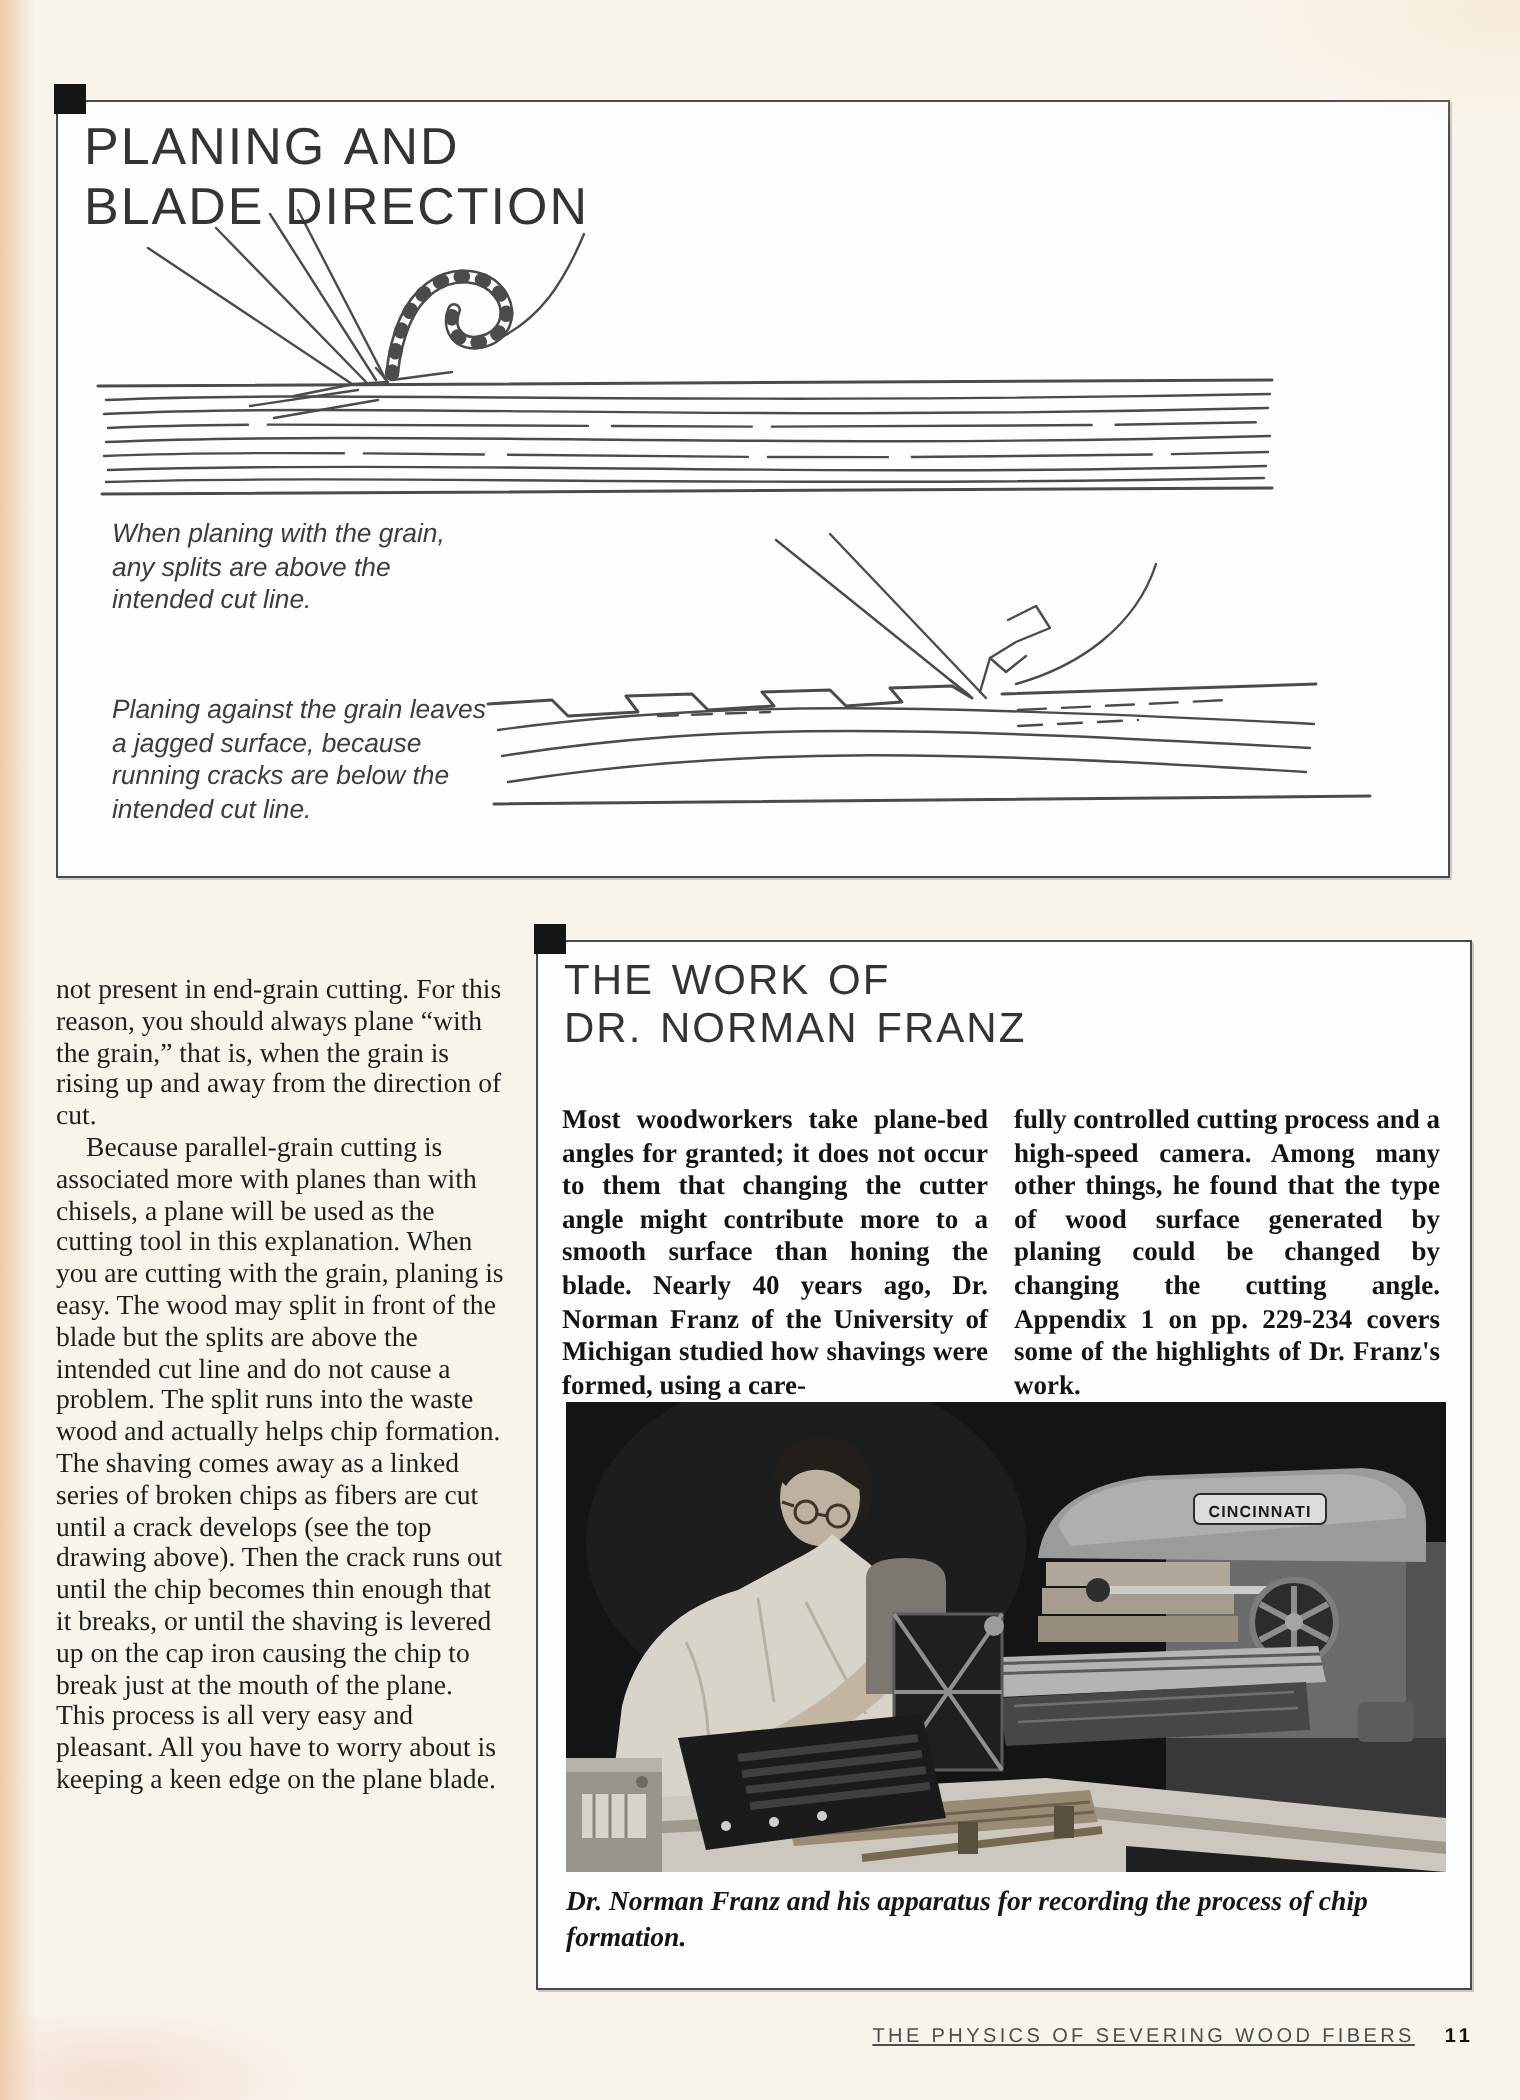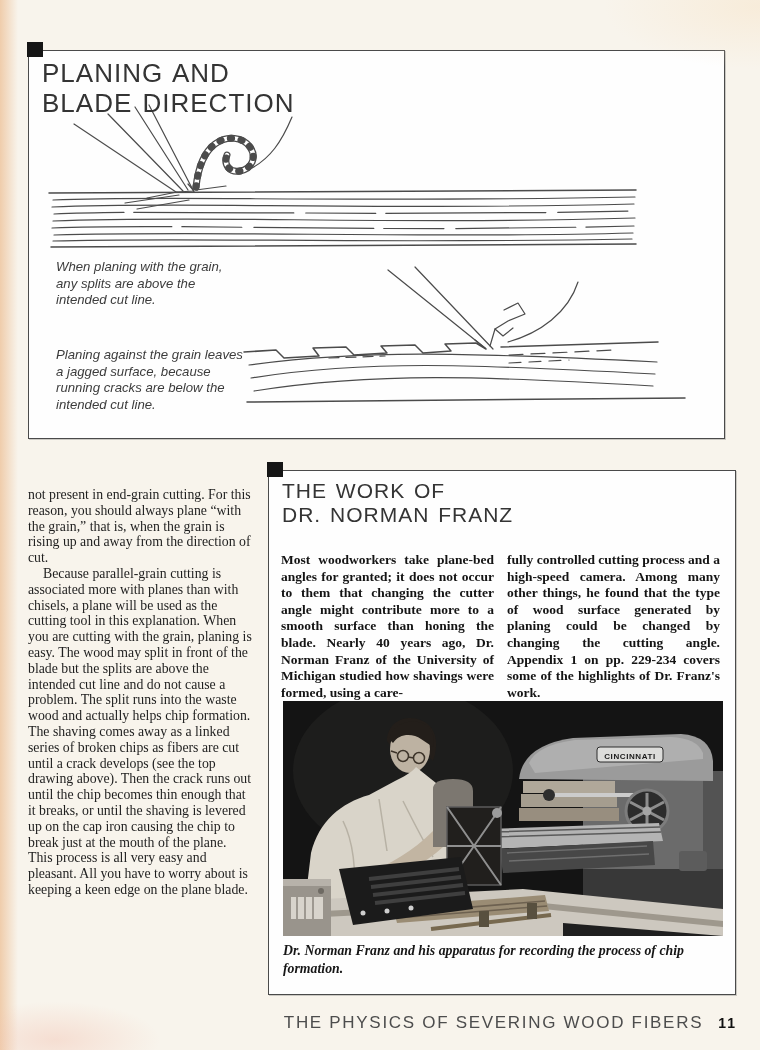--- a/index.html
+++ b/index.html
@@ -53,22 +53,22 @@
   #photo{position:absolute;left:14px;top:230px;width:440px;height:235px;background:#141414;}
   #photo-caption{
     position:absolute;left:14px;top:471px;width:444px;
     font-family:"Liberation Serif", serif;font-weight:bold;font-style:italic;
     font-size:13.8px;line-height:1.3;color:#161616;
   }
   #footer{
     position:absolute;top:1013px;right:23px;z-index:7;
     display:flex;align-items:baseline;gap:15px;
   }
-  #footer-title{font-size:17px;letter-spacing:1.7px;color:#4d4d4d;}
-  #footer-page{font-size:14px;font-weight:bold;letter-spacing:2px;color:#101010;}
+  #footer-title{font-size:10px;letter-spacing:1.7px;color:#4d4d4d;text-decoration:underline;}
+  #footer-page{font-size:10px;font-weight:bold;letter-spacing:2px;color:#101010;}
   svg{display:block;}
   .sketch{position:absolute;left:0;top:0;}
 </style>
 </head>
 <body>
 
 <section class="panel" id="planing-panel" style="left:28px;top:50px;width:695px;height:387px;">
   <div class="corner-tab"></div>
 
   <svg class="sketch" width="695" height="387" viewBox="0 0 695 387">

